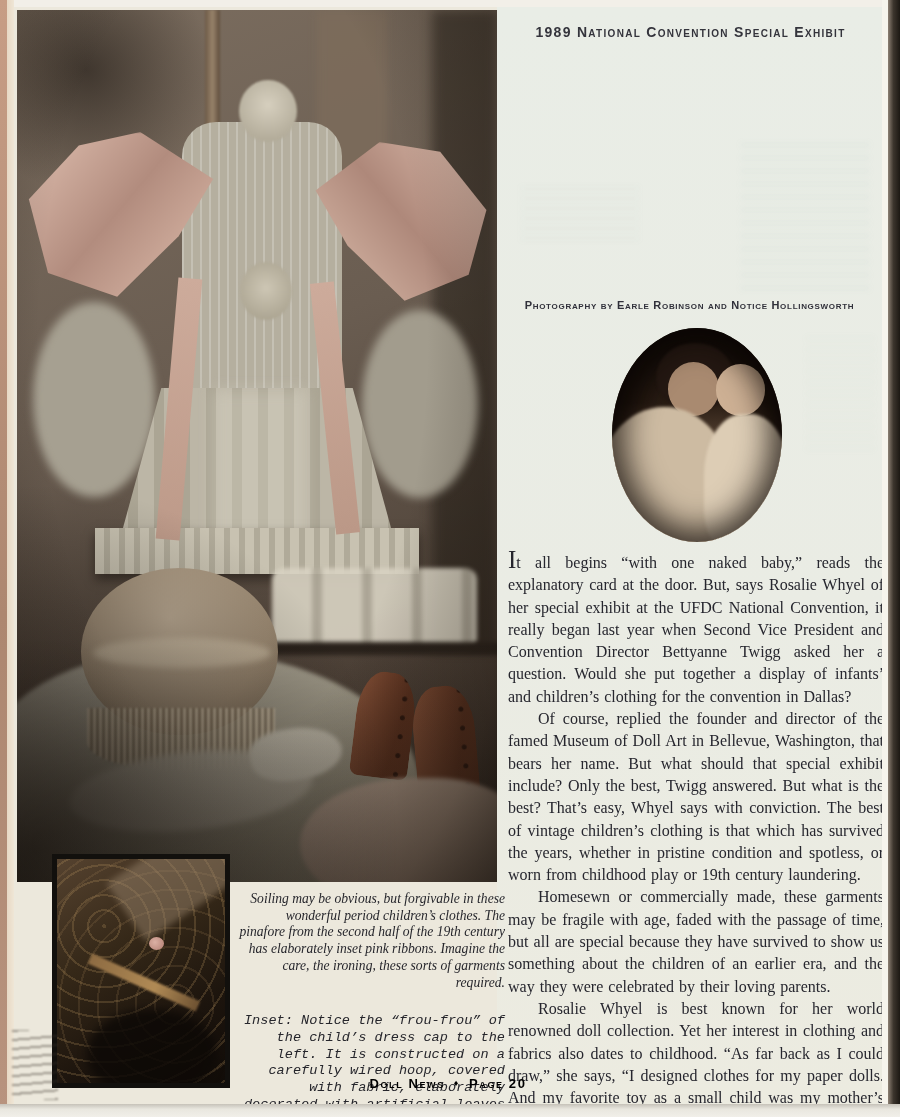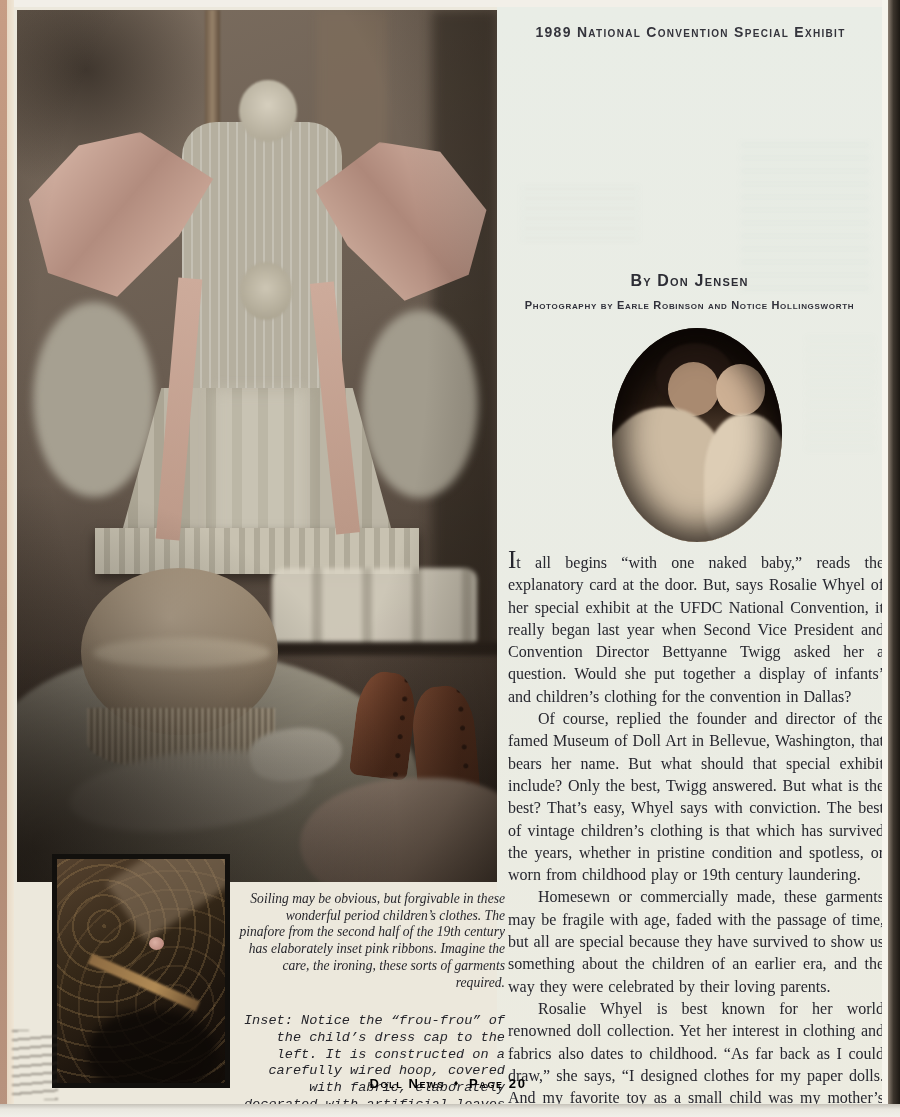--- a/index.html
+++ b/index.html
@@ -204,21 +204,20 @@
   <div class="abs photo-inset">
     <div class="in-swirl1"></div>
     <div class="in-swirl2"></div>
     <div class="in-streak"></div>
     <div class="in-branch"></div>
     <div class="in-rose"></div>
     <div class="in-dark"></div>
   </div>
 
   <div class="abs ed-header">1989 National Convention Special Exhibit</div>
-  <div class="abs byline">By Don Jensen</div>
   <div class="abs credit">Photography by Earle Robinson and Notice Hollingsworth</div>
 
   <div class="abs portrait">
     <div class="po-hair"></div>
     <div class="po-face"></div>
     <div class="po-blouse"></div>
     <div class="po-babyhead"></div>
     <div class="po-gown"></div>
     <div class="po-vig"></div>
   </div>

